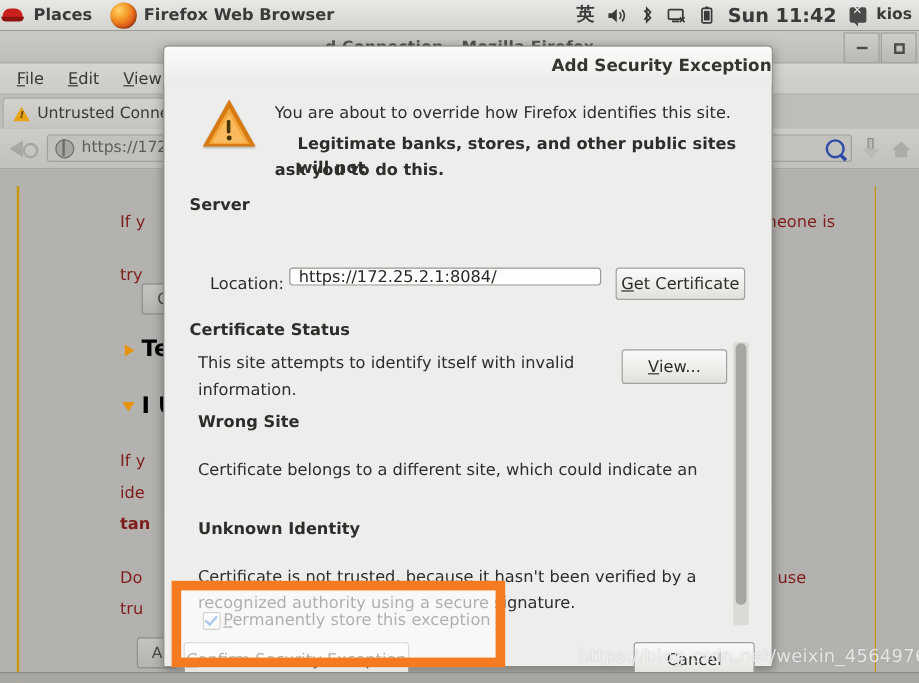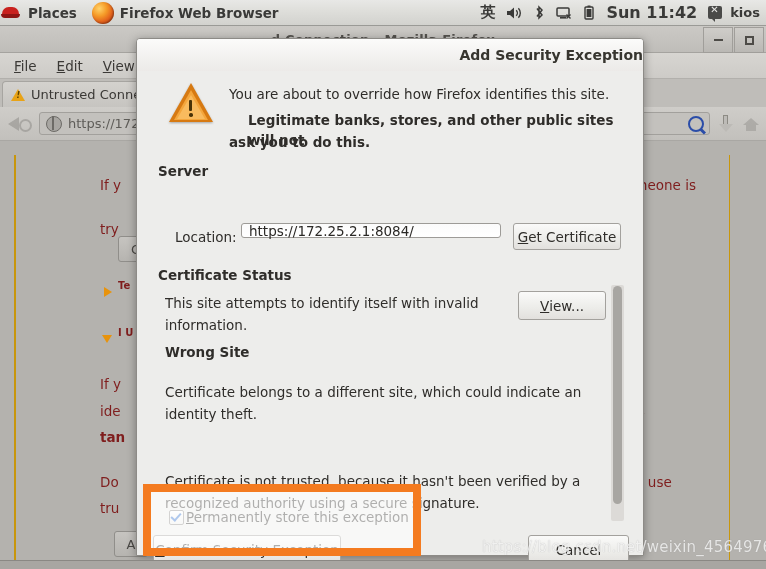--- a/index.html
+++ b/index.html
@@ -88,21 +88,21 @@
   .homeic{width:18px;height:22px;position:relative;flex:0 0 auto;opacity:.7;}
   .homeic i{position:absolute;left:1px;top:5px;width:0;height:0;
     border-left:8px solid transparent;border-right:8px solid transparent;border-bottom:7px solid #a3a19d;}
   .homeic b{position:absolute;left:4px;top:12px;width:10px;height:6px;background:#a3a19d;}
 
   
   #page{left:0;top:115px;width:766px;height:428px;background:#b4b2ae;overflow:hidden;}
   #page-inner{position:absolute;left:14px;top:0;width:738px;height:428px;}
   .pg-line{position:absolute;font-size:13.5px;color:#7f1d1d;white-space:nowrap;}
   .pg-bold{font-weight:bold;}
-  .pg-accord{position:absolute;font-size:10px;font-weight:bold;color:#7f1d1d;white-space:nowrap;}
+  .pg-accord{position:absolute;font-size:19px;font-weight:bold;color:#000000;white-space:nowrap;}
   .tri{position:absolute;width:0;height:0;}
   .tri.right{border-top:5px solid transparent;border-bottom:5px solid transparent;border-left:8px solid #e8930c;}
   .tri.down{border-left:5px solid transparent;border-right:5px solid transparent;border-top:8px solid #e8930c;}
   .pg-btn{position:absolute;height:26px;background:linear-gradient(to bottom,#c6c4c0,#b6b4b0);
     border:1px solid #908e8a;border-radius:3px;display:flex;align-items:center;justify-content:center;
     font-size:13px;color:#4a4845;padding:0 10px;box-sizing:border-box;}
   #ruleline{position:absolute;left:0;top:14px;width:2px;height:414px;background:#c8960c;}
   #ruleline-r{position:absolute;right:22px;top:14px;width:1px;height:414px;background:#c8960c;}
 
   
@@ -325,21 +325,21 @@
       <span>et Certificate</span>
   </div>
 
   <div class="sec-head" style="left:21px;top:228px;">Certificate Status</div>
 
   <div id="cs-pane">
     <div class="dlg-text" style="left:0px;top:6px;">This site attempts to identify itself with invalid</div>
     <div class="dlg-text" style="left:0px;top:28px;">information.</div>
     <div class="dlg-text dlg-strong" style="left:0px;top:55px;">Wrong Site</div>
     <div class="dlg-text" style="left:0px;top:95px;">Certificate belongs to a different site, which could indicate an</div>
-    <div class="dlg-text" style="left:0px;top:117px;">identity theft.</div>
+    <div class="dlg-text dlg-strong" style="left:0px;top:144px;">Unknown Identity</div>
     <div class="dlg-text" style="left:0px;top:184px;">Certificate is not trusted, because it hasn't been verified by a</div>
     <div class="dlg-text" style="left:0px;top:206px;">recognized authority using a secure signature.</div>
   </div>
 
   <div class="gbtn" style="left:381px;top:252px;width:88px;height:29px;">
     <u>V</u>
       <span>iew...</span>
   </div>
 
   <div id="sb-track">

